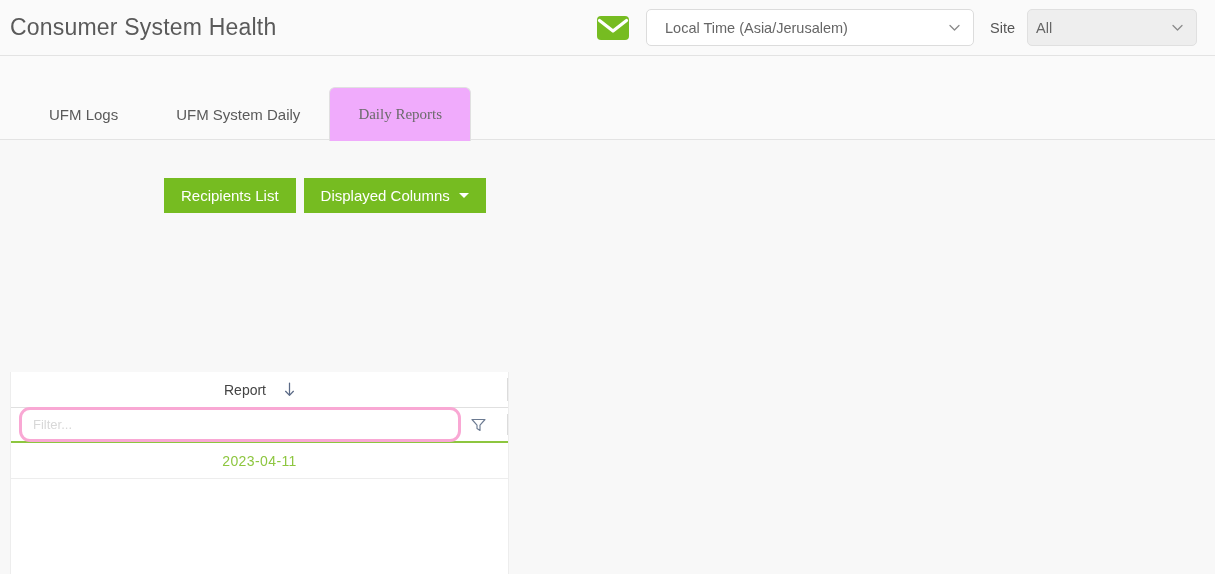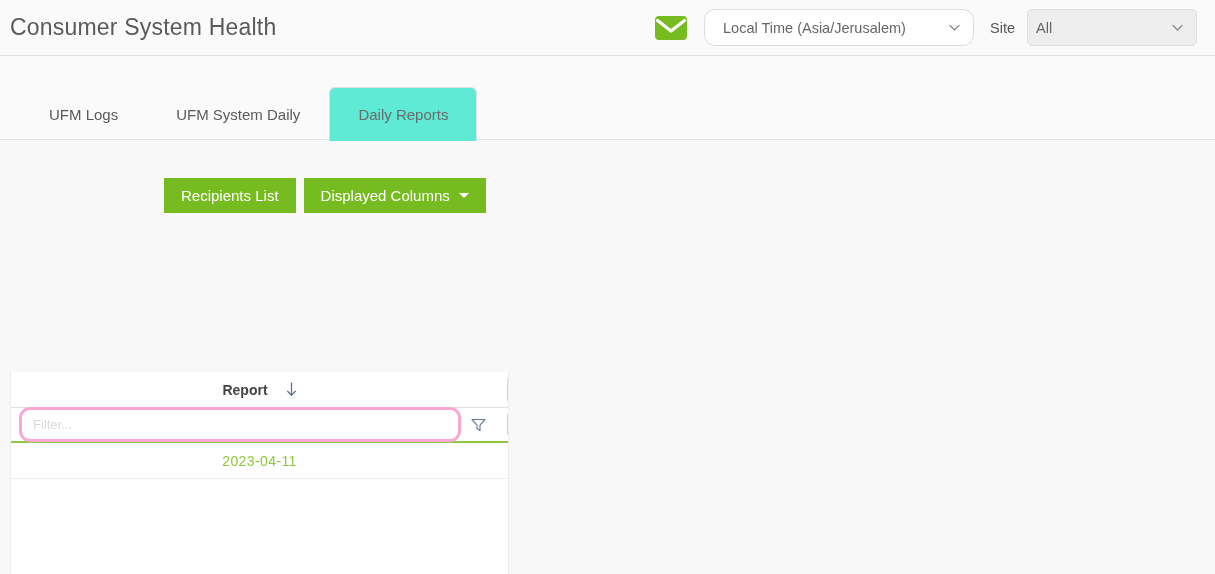--- a/index.html
+++ b/index.html
@@ -45,21 +45,21 @@
     border: 1px solid #dcdcdc;
     border-radius: 5px;
     background: #fff;
     display: flex;
     align-items: center;
     padding: 0 12px 0 18px;
     font-size: 14.5px;
     color: #666;
     white-space: nowrap;
   }
-  .ctrl-select.tz { width: 270px; justify-content: space-between; border-radius: 11px; }
+  .ctrl-select.tz { width: 328px; justify-content: space-between; }
   .ctrl-select.site {
     width: 170px;
     background: #eeeeee;
     border-color: #e0e0e0;
     justify-content: space-between;
     padding-left: 8px;
   }
   .site-label {
     font-size: 14.5px;
     color: #555;
@@ -98,26 +98,27 @@
     color: #5a5a5a;
     white-space: nowrap;
     background: transparent;
     border: 1px solid transparent;
     border-bottom: none;
     border-radius: 6px 6px 0 0;
     z-index: 2;
     cursor: pointer;
   }
   .tab.active {
-    background: #5eead4;
+    background: #f0abfc;
     border-color: #e0e0e0;
     color: #6b6b6b;
     margin-bottom: -1px;
     height: 54px;
     padding-bottom: 1px;
+    font-family: Liberation Serif, serif;
   }
 
   
   .content {
     position: relative;
     height: 434px;
     background: #f8f8f8;
     padding: 0;
   }
   .btn-row {
@@ -166,21 +167,21 @@
     justify-content: center;
     border-bottom: 1px solid #e0e0e0;
     background: #ffffff;
   }
   .grid-head .col-title {
     font-size: 14px;
     color: #444;
     display: inline-flex;
     align-items: center;
     gap: 18px;
-    font-weight: 700;
+    font-weight: 400;
   }
   .sort-arrow { width: 11px; height: 15px; display: block; }
   .col-divider {
     position: absolute;
     top: 6px;
     bottom: 6px;
     width: 1px;
     background: #dcdcdc;
   }
   .grid-filter {

